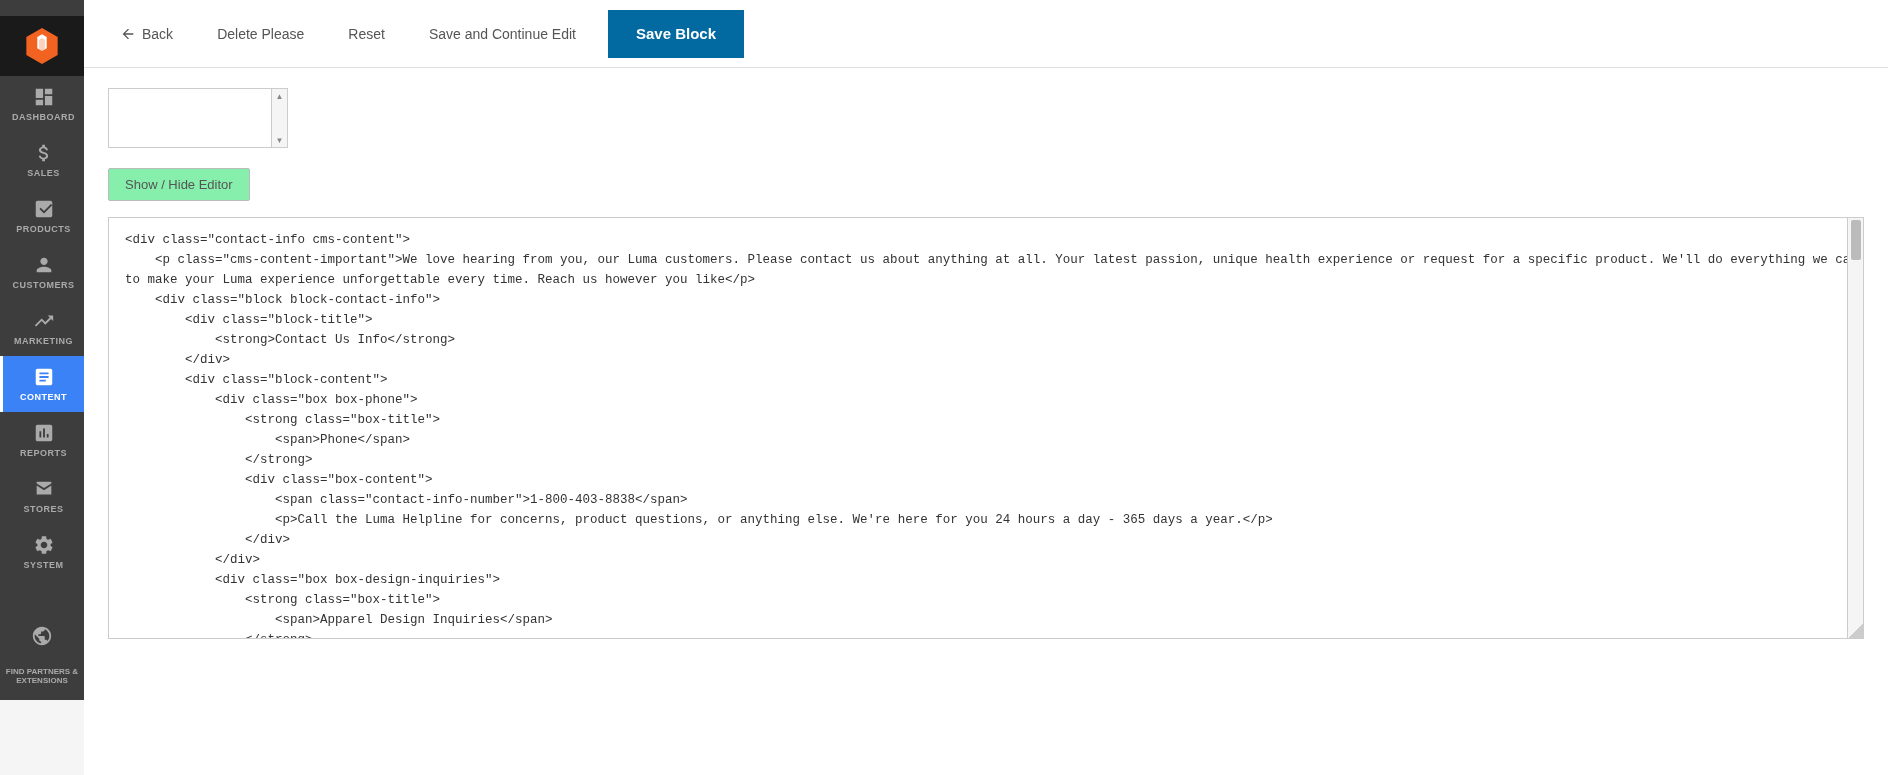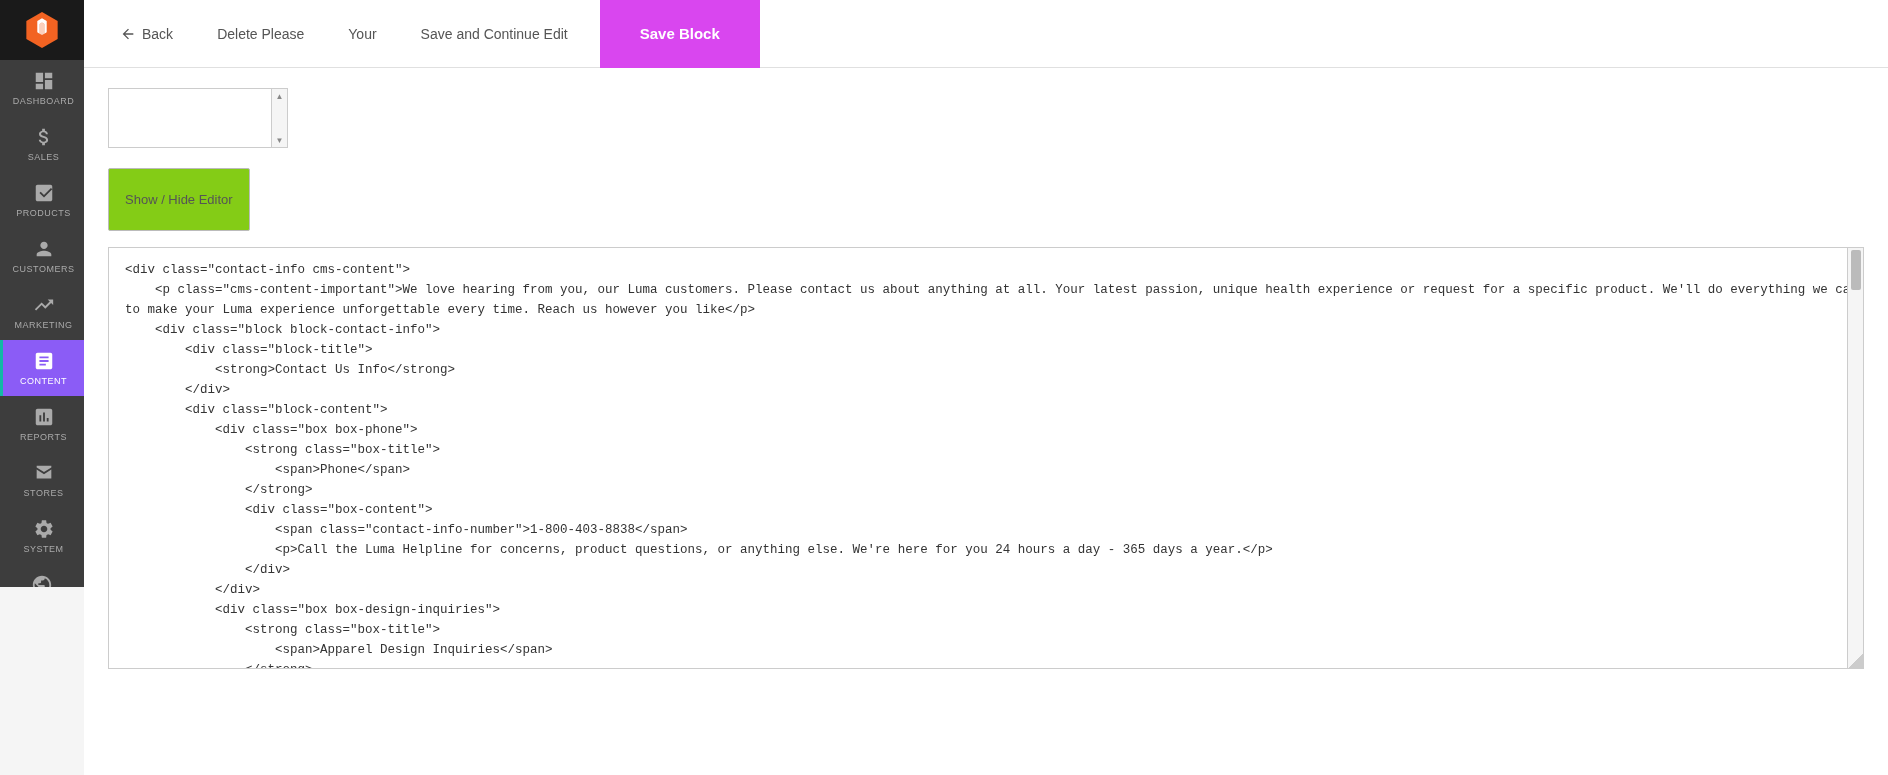--- a/index.html
+++ b/index.html
@@ -5,24 +5,25 @@
     * { box-sizing: border-box; margin: 0; padding: 0; }
     body { font-family: 'Segoe UI', Arial, sans-serif; background: #f5f5f5; display: flex; height: 775px; overflow: hidden; }
 
     
     .sidebar {
       width: 84px;
       background: #3d3d3d;
       display: flex;
       flex-direction: column;
       align-items: center;
-      padding-top: 0;
+      padding-top: 16px;
       flex-shrink: 0;
-      height: 587px;
+      height: 700px;
       overflow: hidden;
+      font-weight: bold;
     }
     .sidebar-logo {
       width: 84px;
       height: 60px;
       background: #1a1a1a;
       display: flex;
       align-items: center;
       justify-content: center;
       flex-shrink: 0;
     }
@@ -36,21 +37,21 @@
       display: flex;
       flex-direction: column;
       align-items: center;
       cursor: pointer;
       color: #aaa;
       font-size: 10px;
       text-align: center;
       gap: 4px;
       border-left: 3px solid transparent;
     }
-    .sidebar-item.active { background: #8b5cf6; color: #fff; border-left: 3px solid #14b8a6; }
+    .sidebar-item.active { background: #3b82f6; color: #fff; border-left: 3px solid #ffffff; }
     .sidebar-item svg { width: 22px; height: 22px; fill: currentColor; }
     .sidebar-item-label { font-size: 9px; text-transform: uppercase; letter-spacing: 0.5px; }
     .sidebar-divider { flex: 1; }
     .sidebar-partners {
       width: 84px;
       padding: 10px 4px;
       display: flex;
       flex-direction: column;
       align-items: center;
       cursor: pointer;
@@ -104,28 +105,28 @@
     }
     .btn-text {
       background: none;
       border: none;
       cursor: pointer;
       color: #555;
       font-size: 14px;
       padding: 8px 12px;
     }
     .btn-primary {
-      background: #d946ef;
+      background: #0369a1;
       border: none;
       cursor: pointer;
       color: #fff;
       font-size: 15px;
       font-weight: 600;
-      padding: 12px 40px;
-      height: 68px;
+      padding: 12px 28px;
+      height: 48px;
       display: flex;
       align-items: center;
       margin-right: -24px;
     }
 
     
     .content-area {
       flex: 1;
       background: #fff;
       overflow-y: auto;
@@ -164,23 +165,23 @@
       display: flex;
       align-items: center;
       justify-content: center;
       cursor: pointer;
       color: #888;
       font-size: 8px;
     }
 
     
     .show-hide-btn {
-      background: #84cc16;
+      background: #86efac;
       border: 1px solid #bbb;
-      padding: 23px 16px;
+      padding: 8px 16px;
       cursor: pointer;
       font-size: 13px;
       color: #555;
       border-radius: 2px;
       margin-bottom: 16px;
       display: inline-block;
     }
 
     
     .code-editor {
@@ -320,21 +321,21 @@
 
   <header class="topbar">
     <div class="topbar-actions">
       <button class="btn-back">
         <svg width="16" height="16" fill="currentColor" viewBox="0 0 24 24">
             <path d="M20 11H7.83l5.59-5.59L12 4l-8 8 8 8 1.41-1.41L7.83 13H20v-2z"></path>
           </svg>
         <span>Back</span>
       </button>
       <button class="btn-text">Delete Please</button>
-      <button class="btn-text">Your</button>
+      <button class="btn-text">Reset</button>
       <button class="btn-text">Save and Continue Edit</button>
       <button class="btn-primary">Save Block</button>
     </div>
   </header>
 
   <div class="content-area">
     
     <div class="editor-preview">
       <div class="editor-preview-inner"></div>
       <div class="editor-scrollbar">

